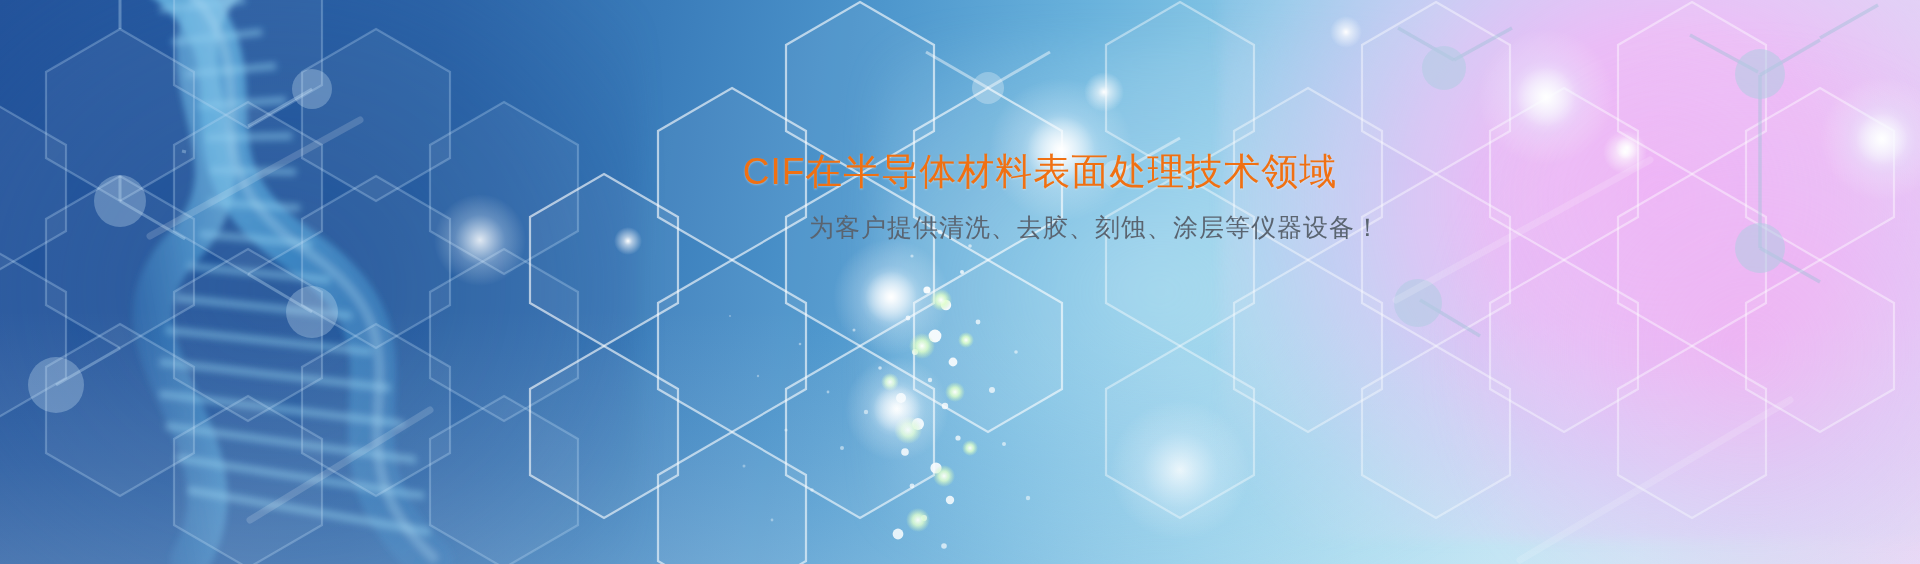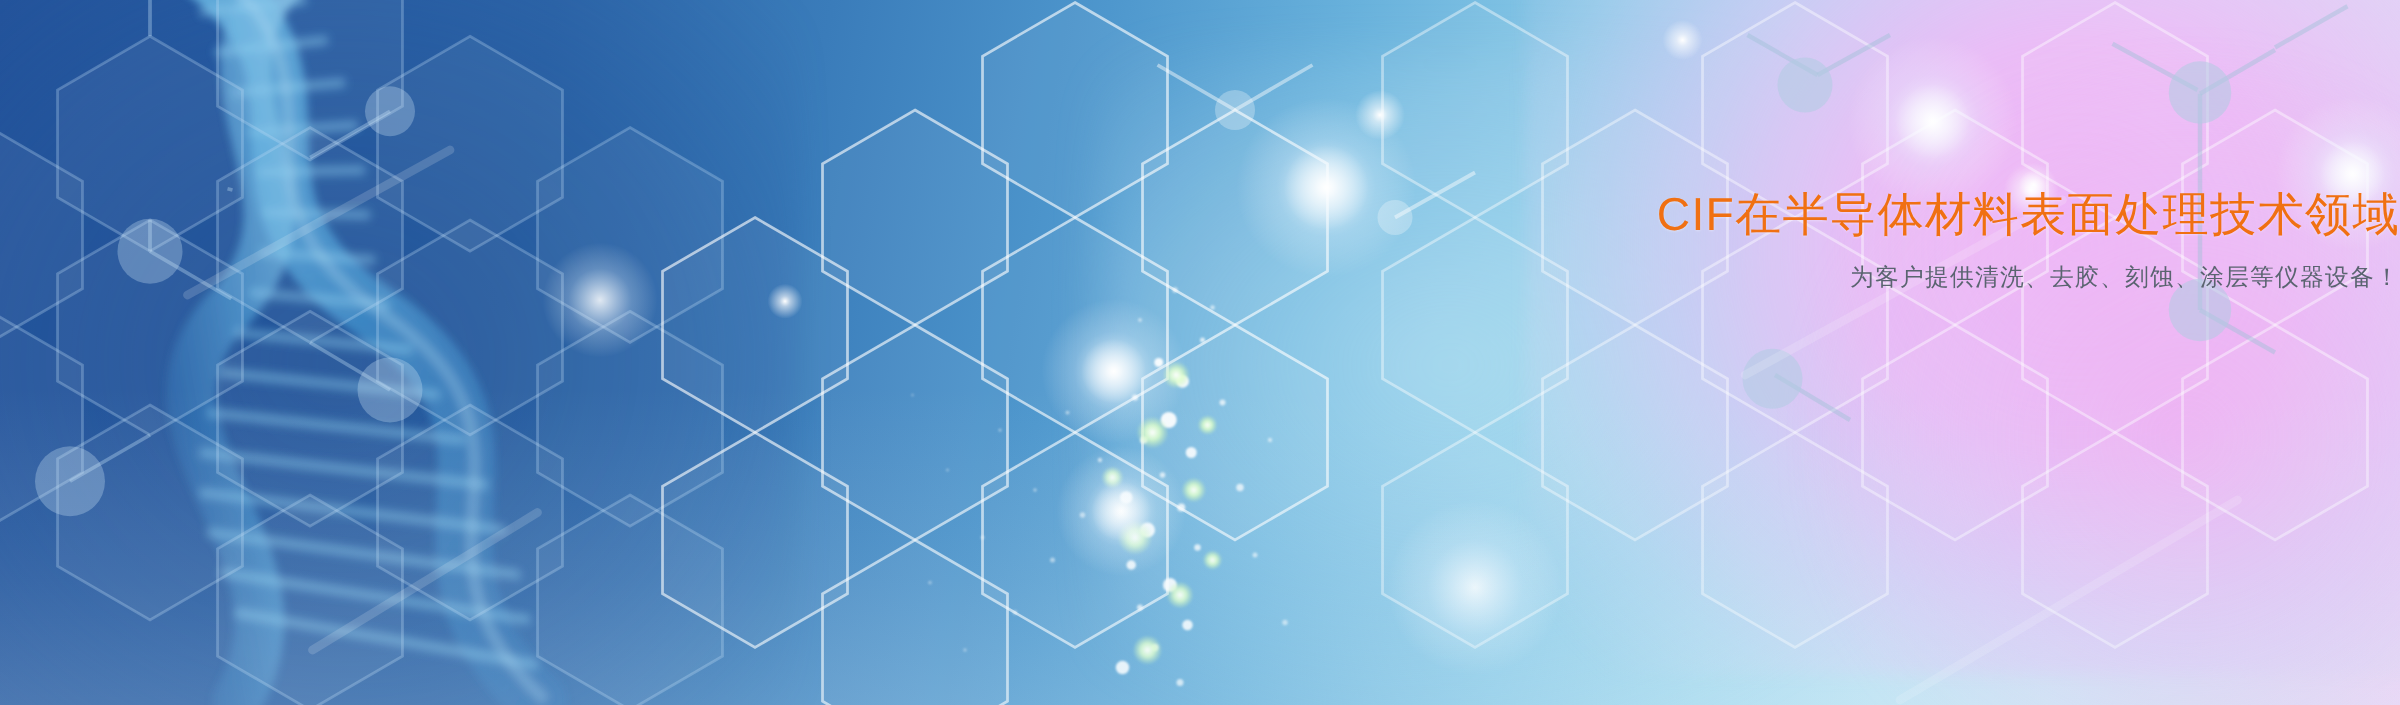--- a/index.html
+++ b/index.html
@@ -86,37 +86,37 @@
   }
 
   
   .layer { position: absolute; inset: 0; }
 
   
   .text-block {
     position: absolute;
     left: 0; top: 150px;
     width: 1920px;
-    text-align: right;
+    text-align: center;
     padding-left: 160px;
     box-sizing: border-box;
   }
   .headline {
     margin: 0;
     font-size: 37px;
     font-weight: 400;
     letter-spacing: 1px;
     color: #f07012;
     line-height: 1.2;
     text-shadow: 0 1px 2px rgba(255,255,255,0.35);
     white-space: nowrap;
   }
   .subline {
     margin: 16px 0 0 0;
-    font-size: 19px;
+    font-size: 25px;
     font-weight: 400;
     letter-spacing: 1px;
     color: #5a6470;
     line-height: 1.4;
     white-space: nowrap;
     padding-left: 110px;
   }
 </style>
 </head>
 <body>

